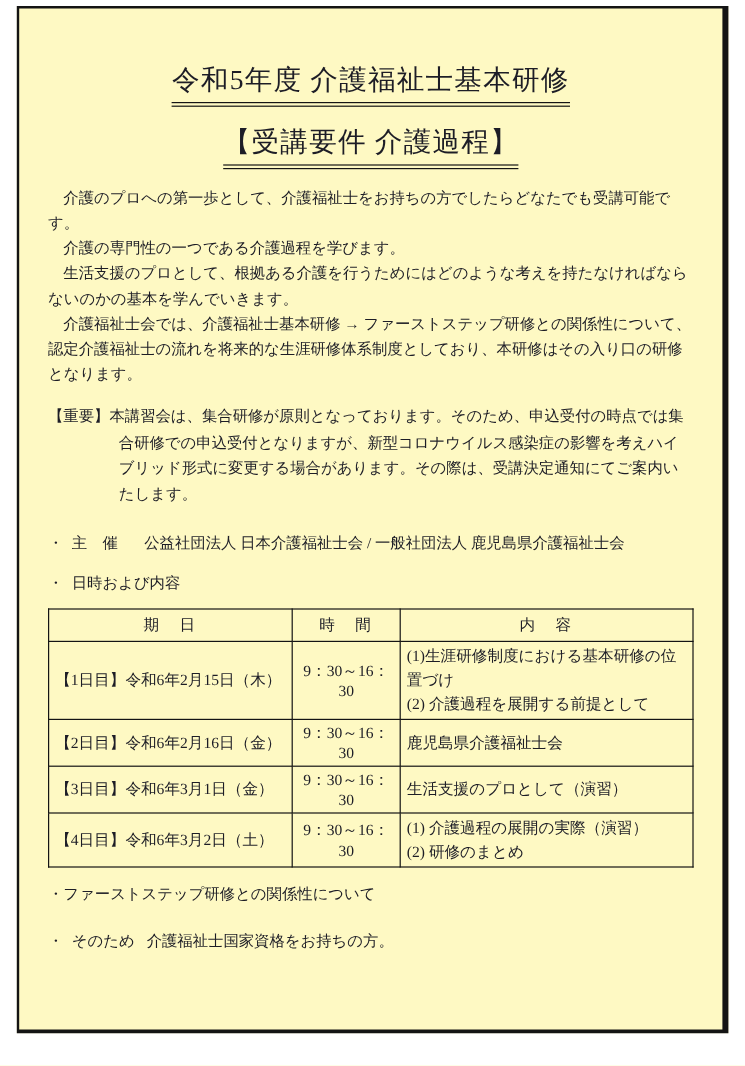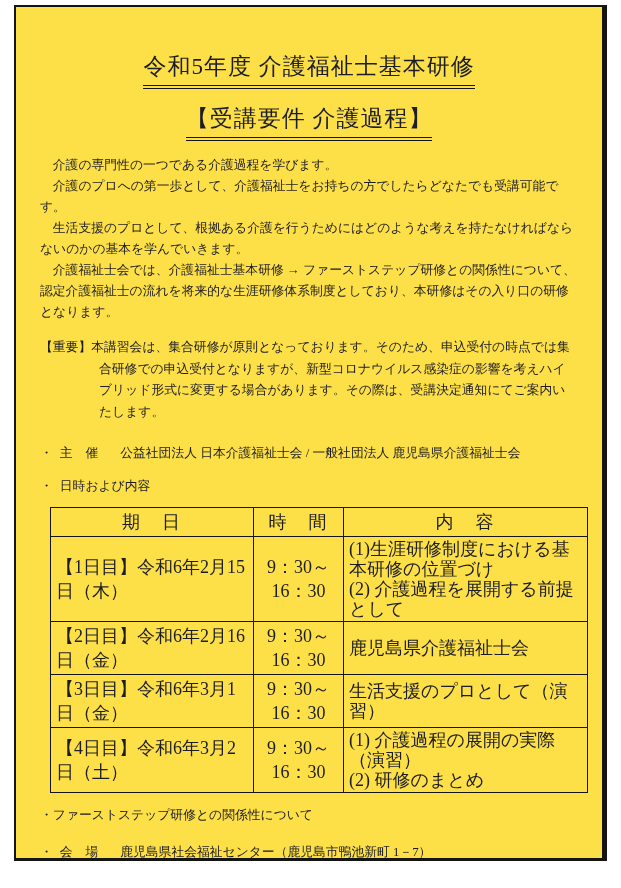--- a/index.html
+++ b/index.html
@@ -5,21 +5,21 @@
   html,body { margin:0; padding:0; }
   body {
     width:621px; height:888px; background:#ffffff; position:relative;
     font-family:"Liberation Serif","DejaVu Serif",serif;
     color:#1d1d26;
   }
   .frame {
     position:absolute; left:14px; top:5px; width:593px; height:856px;
     box-sizing:border-box;
     border:2px solid #141414; border-right-width:5px; border-bottom-width:3px;
-    padding:0 24px; overflow:hidden; background:#fde047;
+    padding:0 24px; overflow:hidden; background:#fef9c3;
   }
   .center { text-align:center; }
   .doc-title-wrap { margin-top:44px; }
   .doc-title {
     display:inline-block; font-size:23px; letter-spacing:1px;
     border-bottom:4px double #141414; padding-bottom:3px; font-weight:normal; margin:0;
   }
   .doc-subtitle-wrap { margin-top:14px; }
   .doc-subtitle {
     display:inline-block; font-size:23px; letter-spacing:1px;
@@ -39,21 +39,21 @@
   .g-venue .lbl { margin-right:22px; }
   .g-req .lbl { margin-right:10px; }
   .mt-organizer { margin-top:20px; }
   .mt-heading { margin-top:12px; }
   .mt-firststep { margin-top:12px; }
   .mt-venue { margin-top:16px; }
   .mt-req { margin-top:18px; }
   .sub-indent { margin-left:68px; }
   table.schedule {
     border-collapse:collapse; width:100%; margin-top:10px;
-    font-size:18px; table-layout:fixed;margin-left:10px;
+    font-size:13px; table-layout:fixed;
   }
   table.schedule th, table.schedule td {
     border:1.5px solid #141414; padding:2px 5px;
   }
   table.schedule th { font-weight:normal; text-align:center; height:22px; letter-spacing:2px; }
   col.c-date { width:203px; }
   col.c-time { width:90px; }
   td.cell-date { text-align:left; padding-left:7px; height:24px; }
   td.cell-time { text-align:center; }
   td.cell-content { text-align:left; white-space:pre-line; line-height:20px; padding-left:7px; }
@@ -64,22 +64,22 @@
 <div class="frame">
 
   <div class="center doc-title-wrap">
     <h1 class="doc-title">令和5年度 介護福祉士基本研修</h1>
   </div>
   <div class="center doc-subtitle-wrap">
     <h2 class="doc-subtitle">【受講要件 介護過程】</h2>
   </div>
 
   <div class="intro body-text">
+    <p>介護のプロへの第一歩として、介護福祉士をお持ちの方でしたらどなたでも受講可能です。</p>
     <p>介護の専門性の一つである介護過程を学びます。</p>
-    <p>介護のプロへの第一歩として、介護福祉士をお持ちの方でしたらどなたでも受講可能です。</p>
     <p>生活支援のプロとして、根拠ある介護を行うためにはどのような考えを持たなければならないのかの基本を学んでいきます。</p>
     <p>介護福祉士会では、介護福祉士基本研修 → ファーストステップ研修との関係性について、認定介護福祉士の流れを将来的な生涯研修体系制度としており、本研修はその入り口の研修となります。</p>
   </div>
 
   <div class="important body-text"><span>【重要】</span><span>本講習会は、集合研修が原則となっております。そのため、申込受付の時点では集合研修での申込受付となりますが、新型コロナウイルス感染症の影響を考えハイブリッド形式に変更する場合があります。その際は、受講決定通知にてご案内いたします。</span></div>
 
   <div class="row body-text g-organizer mt-organizer">
     <span class="bullet">・</span><span class="lbl">主　催</span><span>公益社団法人 日本介護福祉士会 / 一般社団法人 鹿児島県介護福祉士会</span>
   </div>
 
@@ -123,21 +123,18 @@
         <td class="cell-content">(1) 介護過程の展開の実際（演習）
 (2) 研修のまとめ</td>
       </tr>
     </tbody>
   </table>
 
   <div class="body-text mt-firststep">
     <div>・ファーストステップ研修との関係性について</div>
   </div>
 
-  <div class="row body-text g-venue mt-venue">
-    <span class="bullet">・</span><span class="lbl">会　場</span><span>鹿児島県社会福祉センター（鹿児島市鴨池新町 1－7）</span>
-  </div>
 
   <div class="row body-text g-req mt-req">
     <span class="bullet">・</span><span class="lbl">そのため</span><span>介護福祉士国家資格をお持ちの方。</span>
   </div>
 
 </div>
 
 </body></html>

